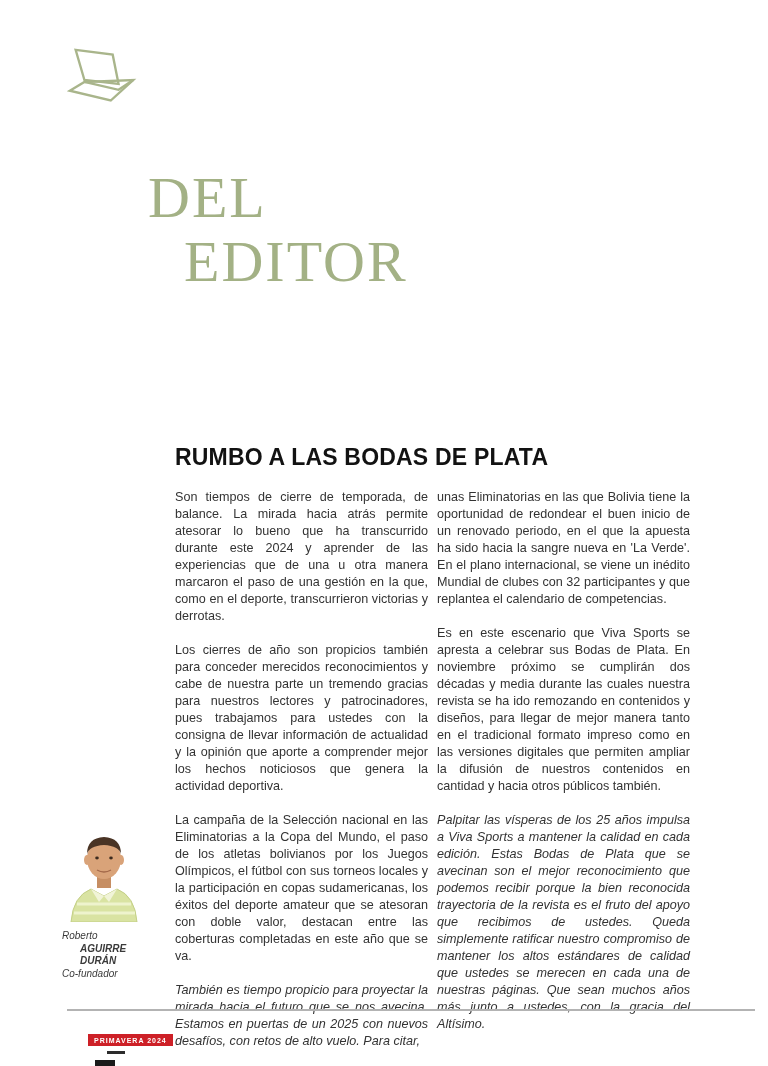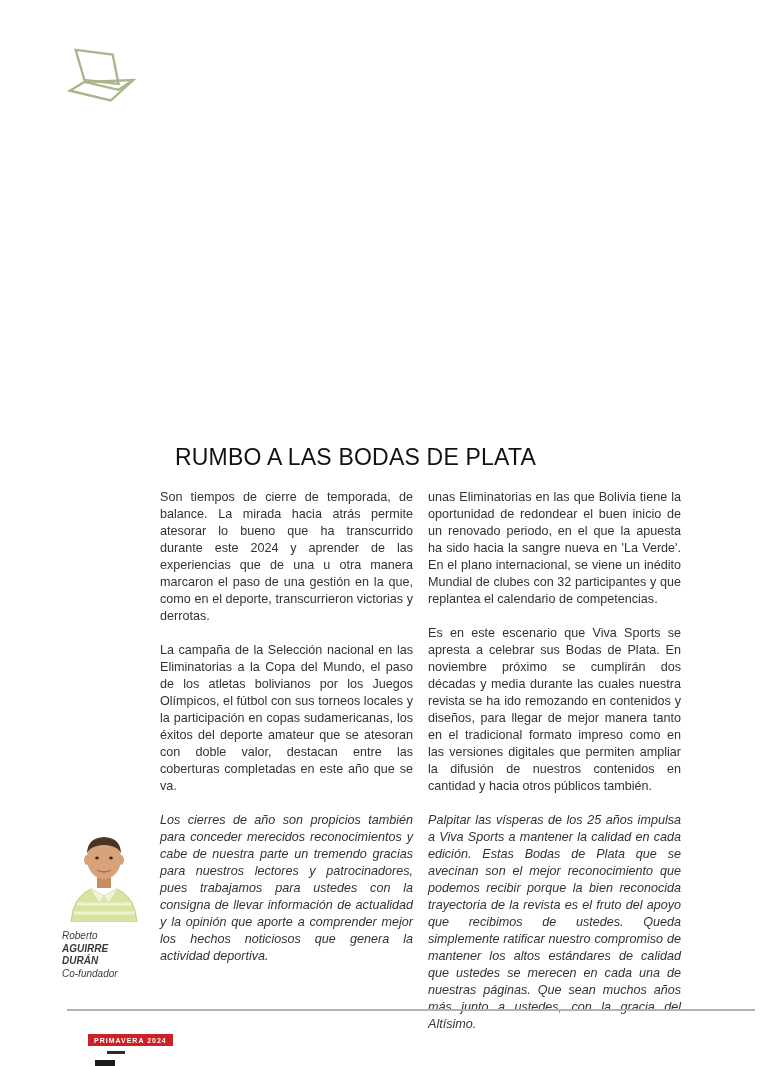--- a/index.html
+++ b/index.html
@@ -36,34 +36,34 @@
   }
   .masthead .line2 { margin-left: 36px; }
 
   
   .headline {
     position: absolute;
     left: 175px;
     top: 444px;
     width: 540px;
     font-size: 23px;
-    font-weight: 400;
+    font-weight: 700;
     letter-spacing: 0.2px;
     color: #121212;
     font-family: "Liberation Sans", sans-serif;
   }
 
   
   .body-cols {
     position: absolute;
-    left: 160px;
+    left: 175px;
     top: 489px;
     width: 521px;
     display: flex;
-    gap: 15px;
+    gap: 9px;
   }
   .body-col { width: 253px; }
   .body-col p {
     font-size: 12.6px;
     line-height: 17px;
     text-align: justify;
     color: #333333;
     margin-bottom: 17px;
   }
   .body-col p:last-child { margin-bottom: 0; font-style: italic; }
@@ -72,21 +72,21 @@
   .author { position: absolute; left: 57px; top: 832px; width: 110px; }
   .author-photo { width: 94px; height: 90px; display: block; }
   .author-caption {
     margin-top: 8px;
     margin-left: 5px;
     font-style: italic;
     font-size: 10px;
     line-height: 12.5px;
     color: #3a3a3a;
   }
-  .author-caption .bold { font-weight: bold; }
+  .author-caption .bold { font-weight: bold; margin-left: 18px; }
 
   
   .footer-rule {
     position: absolute;
     left: 67px;
     top: 1009px;
     width: 688px;
     height: 2px;
     background: #b3b3b3;
   }
@@ -135,28 +135,33 @@
 <div class="page">
 
   <svg class="laptop-icon" viewBox="0 0 80 70" aria-hidden="true">
     <g fill="none" stroke="#a9b58b" stroke-width="2.4" stroke-linejoin="miter">
       <polygon points="14,3 52,8 58,38 23,34"></polygon>
       <polygon points="23,36 73,34 50,55 8,45"></polygon>
       <polyline points="23,36 58,44 73,34"></polyline>
     </g>
   </svg>
 
+  <div class="masthead">
+    <div class="line1">DEL</div>
+    <div class="line2">EDITOR</div>
+  </div>
 
   <h1 class="headline">RUMBO A LAS BODAS DE PLATA</h1>
 
   <div class="body-cols">
     <div class="body-col">
       <p>Son tiempos de cierre de temporada, de balance. La mirada hacia atrás permite atesorar lo bueno que ha transcurrido durante este 2024 y aprender de las experiencias que de una u otra manera marcaron el paso de una gestión en la que, como en el deporte, transcurrieron victorias y derrotas.</p>
+      <p>Los cierres de año son propicios también para conceder merecidos reconocimientos y cabe de nuestra parte un tremendo gracias para nuestros lectores y patrocinadores, pues trabajamos para ustedes con la consigna de llevar información de actualidad y la opinión que aporte a comprender mejor los hechos noticiosos que genera la actividad deportiva.</p>
       <p>La campaña de la Selección nacional en las Eliminatorias a la Copa del Mundo, el paso de los atletas bolivianos por los Juegos Olímpicos, el fútbol con sus torneos locales y la participación en copas sudamericanas, los éxitos del deporte amateur que se atesoran con doble valor, destacan entre las coberturas completadas en este año que se va.</p>
-      <p>Los cierres de año son propicios también para conceder merecidos reconocimientos y cabe de nuestra parte un tremendo gracias para nuestros lectores y patrocinadores, pues trabajamos para ustedes con la consigna de llevar información de actualidad y la opinión que aporte a comprender mejor los hechos noticiosos que genera la actividad deportiva.</p>
+      <p>También es tiempo propicio para proyectar la mirada hacia el futuro que se nos avecina. Estamos en puertas de un 2025 con nuevos desafíos, con retos de alto vuelo. Para citar,</p>
     </div>
     <div class="body-col">
       <p>unas Eliminatorias en las que Bolivia tiene la oportunidad de redondear el buen inicio de un renovado periodo, en el que la apuesta ha sido hacia la sangre nueva en 'La Verde'. En el plano internacional, se viene un inédito Mundial de clubes con 32 participantes y que replantea el calendario de competencias.</p>
       <p>Es en este escenario que Viva Sports se apresta a celebrar sus Bodas de Plata. En noviembre próximo se cumplirán dos décadas y media durante las cuales nuestra revista se ha ido remozando en contenidos y diseños, para llegar de mejor manera tanto en el tradicional formato impreso como en las versiones digitales que permiten ampliar la difusión de nuestros contenidos en cantidad y hacia otros públicos también.</p>
       <p>Palpitar las vísperas de los 25 años impulsa a Viva Sports a mantener la calidad en cada edición. Estas Bodas de Plata que se avecinan son el mejor reconocimiento que podemos recibir porque la bien reconocida trayectoria de la revista es el fruto del apoyo que recibimos de ustedes. Queda simplemente ratificar nuestro compromiso de mantener los altos estándares de calidad que ustedes se merecen en cada una de nuestras páginas. Que sean muchos años más junto a ustedes, con la gracia del Altísimo.</p>
     </div>
   </div>
 
   <div class="author">
     <svg class="author-photo" viewBox="0 0 94 90" aria-hidden="true">

